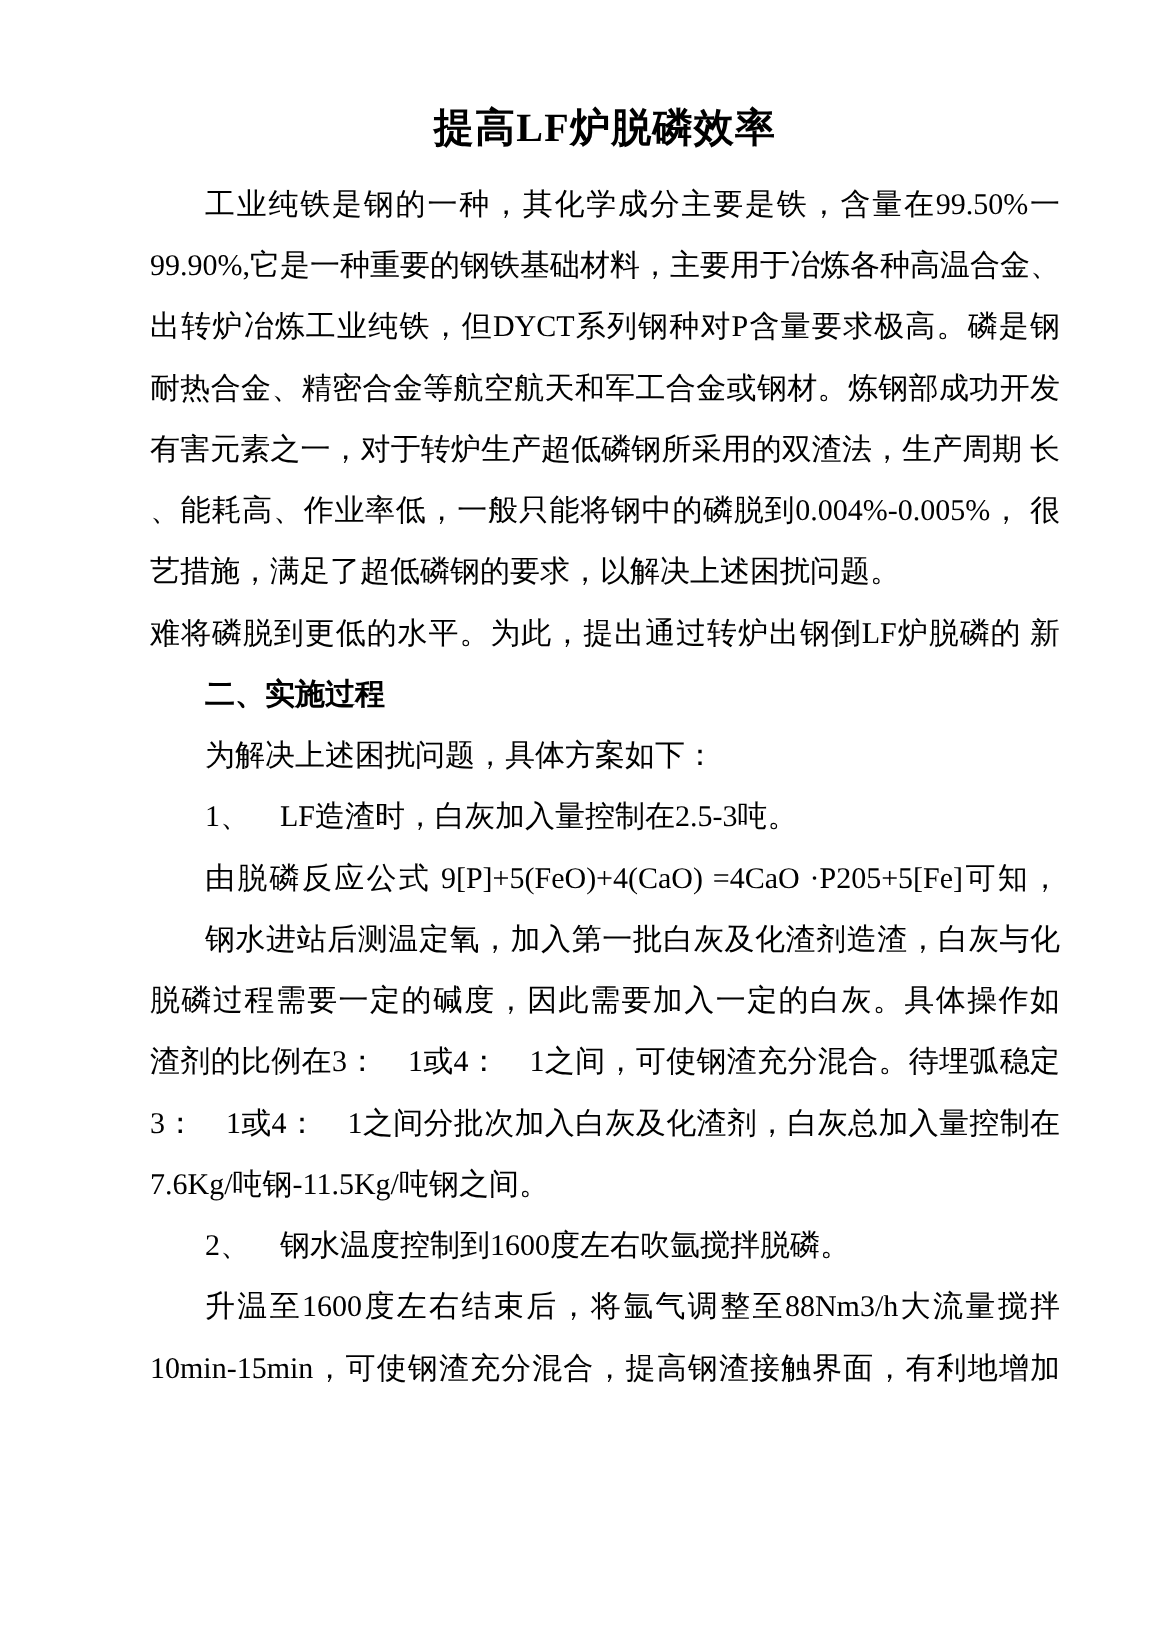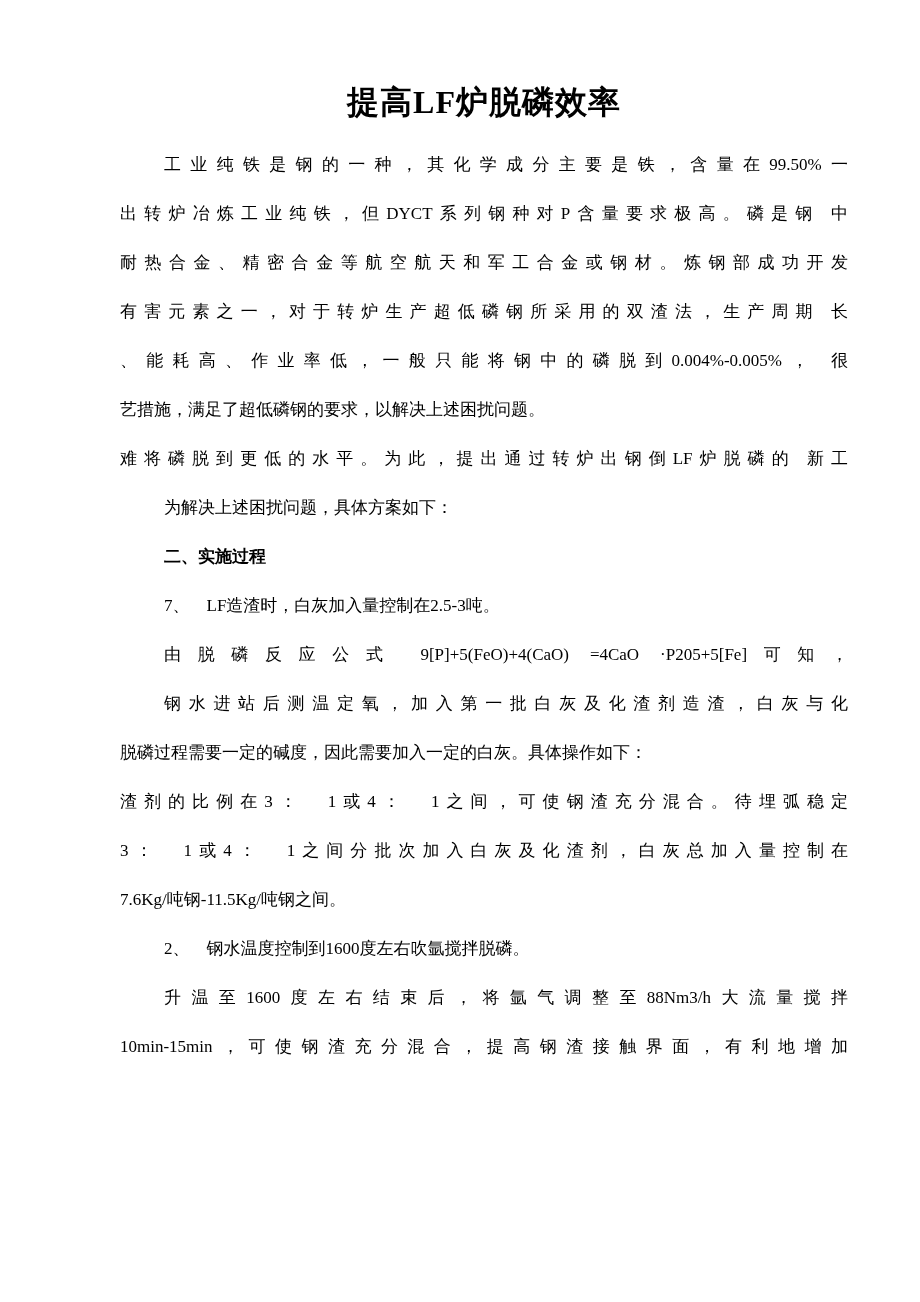--- a/index.html
+++ b/index.html
@@ -19,48 +19,49 @@
   .title {
     font-size:32px;
     font-weight:bold;
     text-align:center;
     line-height:44px;
     letter-spacing:1px;
     margin-bottom:16px;
   }
   .body-lines { width:100%; }
   .line {
-    font-size:17px;
+    font-size:24px;
     height:49px;
     line-height:49px;
     text-align:justify;
     text-align-last:justify;
     overflow:hidden;
     white-space:normal;
   }
   .line.end { text-align-last:left; }
   .line.indent { text-indent:44px; }
   .line.heading { font-weight:bold; }
 </style>
 </head>
 <body>
 
 <div class="page">
   <h1 class="title">提高LF炉脱磷效率</h1>
   <div class="body-lines">
     <div class="line indent">工业纯铁是钢的一种，其化学成分主要是铁，含量在99.50%一</div>
+    <div class="line">99.90%,它是一种重要的钢铁基础材料，主要用于冶炼各种高温合金、</div>
     <div class="line">出转炉冶炼工业纯铁，但DYCT系列钢种对P含量要求极高。磷是钢 中</div>
     <div class="line">耐热合金、精密合金等航空航天和军工合金或钢材。炼钢部成功开发</div>
     <div class="line">有害元素之一，对于转炉生产超低磷钢所采用的双渣法，生产周期 长</div>
     <div class="line">、能耗高、作业率低，一般只能将钢中的磷脱到0.004%-0.005%， 很</div>
     <div class="line end">艺措施，满足了超低磷钢的要求，以解决上述困扰问题。</div>
     <div class="line">难将磷脱到更低的水平。为此，提出通过转炉出钢倒LF炉脱磷的 新工</div>
+    <div class="line heading indent end">二、实施过程</div>
     <div class="line indent end">为解决上述困扰问题，具体方案如下：</div>
-    <div class="line heading indent end">二、实施过程</div>
-    <div class="line indent end">7、　LF造渣时，白灰加入量控制在2.5-3吨。</div>
+    <div class="line indent end">1、　LF造渣时，白灰加入量控制在2.5-3吨。</div>
     <div class="line indent">由脱磷反应公式 9[P]+5(FeO)+4(CaO) =4CaO ·P205+5[Fe]可知，</div>
     <div class="line indent">钢水进站后测温定氧，加入第一批白灰及化渣剂造渣，白灰与化</div>
     <div class="line end">脱磷过程需要一定的碱度，因此需要加入一定的白灰。具体操作如下：</div>
     <div class="line">渣剂的比例在3：　1或4：　1之间，可使钢渣充分混合。待埋弧稳定</div>
     <div class="line">3：　1或4：　1之间分批次加入白灰及化渣剂，白灰总加入量控制在</div>
     <div class="line end">7.6Kg/吨钢-11.5Kg/吨钢之间。</div>
     <div class="line indent end">2、　钢水温度控制到1600度左右吹氩搅拌脱磷。</div>
     <div class="line indent">升温至1600度左右结束后，将氩气调整至88Nm3/h大流量搅拌</div>
     <div class="line">10min-15min，可使钢渣充分混合，提高钢渣接触界面，有利地增加</div>
   </div>

